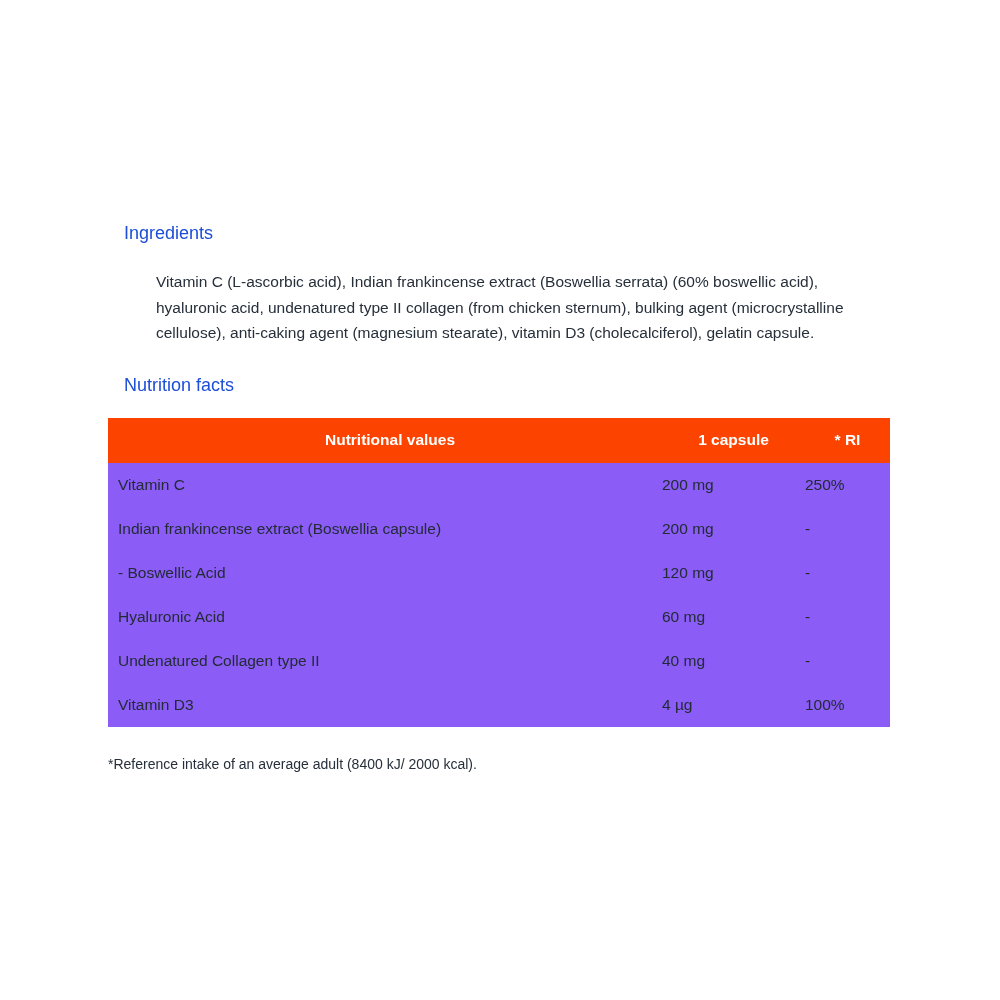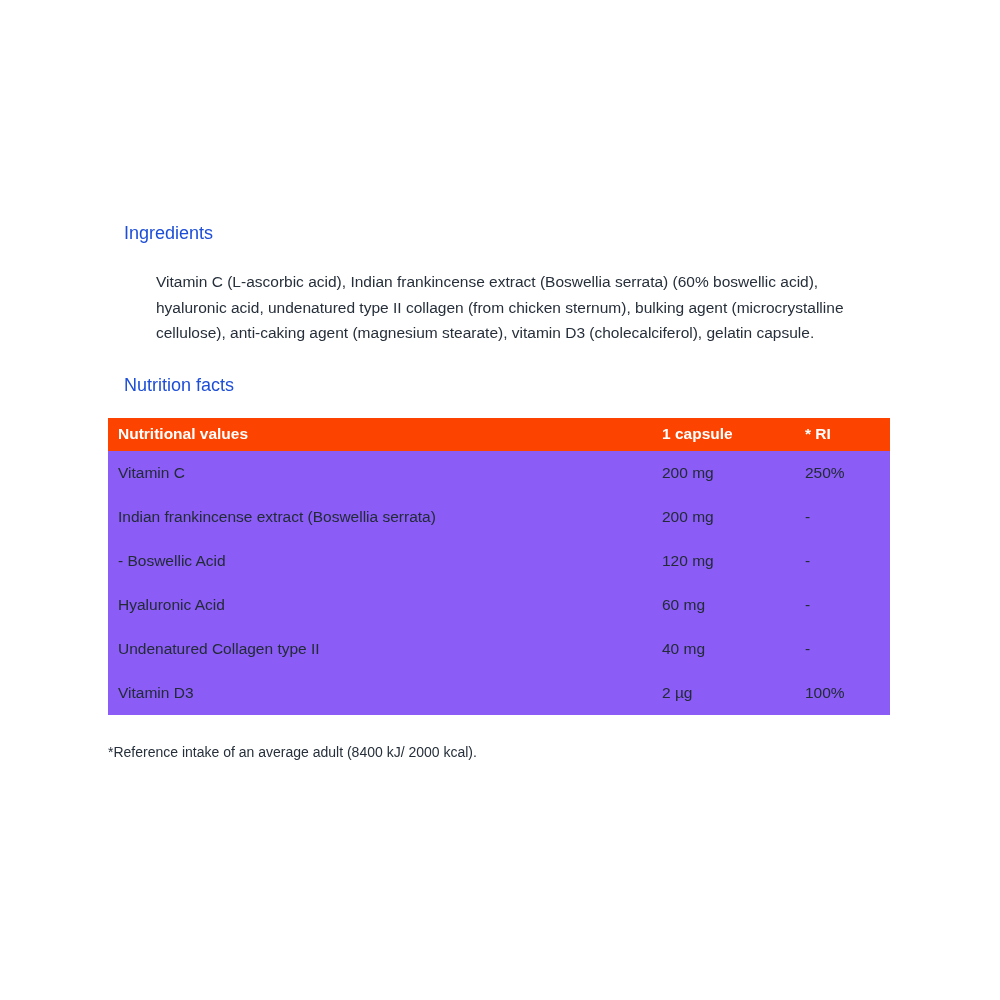--- a/index.html
+++ b/index.html
@@ -39,24 +39,25 @@
     margin-top: 23px;
     width: 782px;
   }
   .t-row {
     display: grid;
     grid-template-columns: 544px 143px 1fr;
     align-items: center;
     padding-left: 10px;
   }
   .t-header {
-    height: 33px;
+    height: 45px;
     color: #ffffff;
     font-weight: 700;
     font-size: 15.5px;
+    text-align: center;
   }
   .t-body-row {
     height: 44px;
     font-size: 15.5px;
     color: #222b36;
     background: #8b5cf6;
   }
   .footnote {
     margin-top: 29px;
     font-size: 14px;
@@ -83,21 +84,21 @@
       <div>* RI</div>
     </div>
     <div id="table-body">
   <div class="t-row t-body-row">
     <div>Vitamin C</div>
     <div>200 mg</div>
     <div>250%</div>
   </div>
 
   <div class="t-row t-body-row">
-    <div>Indian frankincense extract (Boswellia serrata)</div>
+    <div>Indian frankincense extract (Boswellia capsule)</div>
     <div>200 mg</div>
     <div>-</div>
   </div>
 
   <div class="t-row t-body-row">
     <div>- Boswellic Acid</div>
     <div>120 mg</div>
     <div>-</div>
   </div>
 
@@ -108,21 +109,21 @@
   </div>
 
   <div class="t-row t-body-row">
     <div>Undenatured Collagen type II</div>
     <div>40 mg</div>
     <div>-</div>
   </div>
 
   <div class="t-row t-body-row">
     <div>Vitamin D3</div>
-    <div>2 µg</div>
+    <div>4 µg</div>
     <div>100%</div>
   </div>
 </div>
   </div>
 
   <p class="footnote">*Reference intake of an average adult (8400 kJ/ 2000 kcal).</p>
 
 </div>
 
 </body></html>

